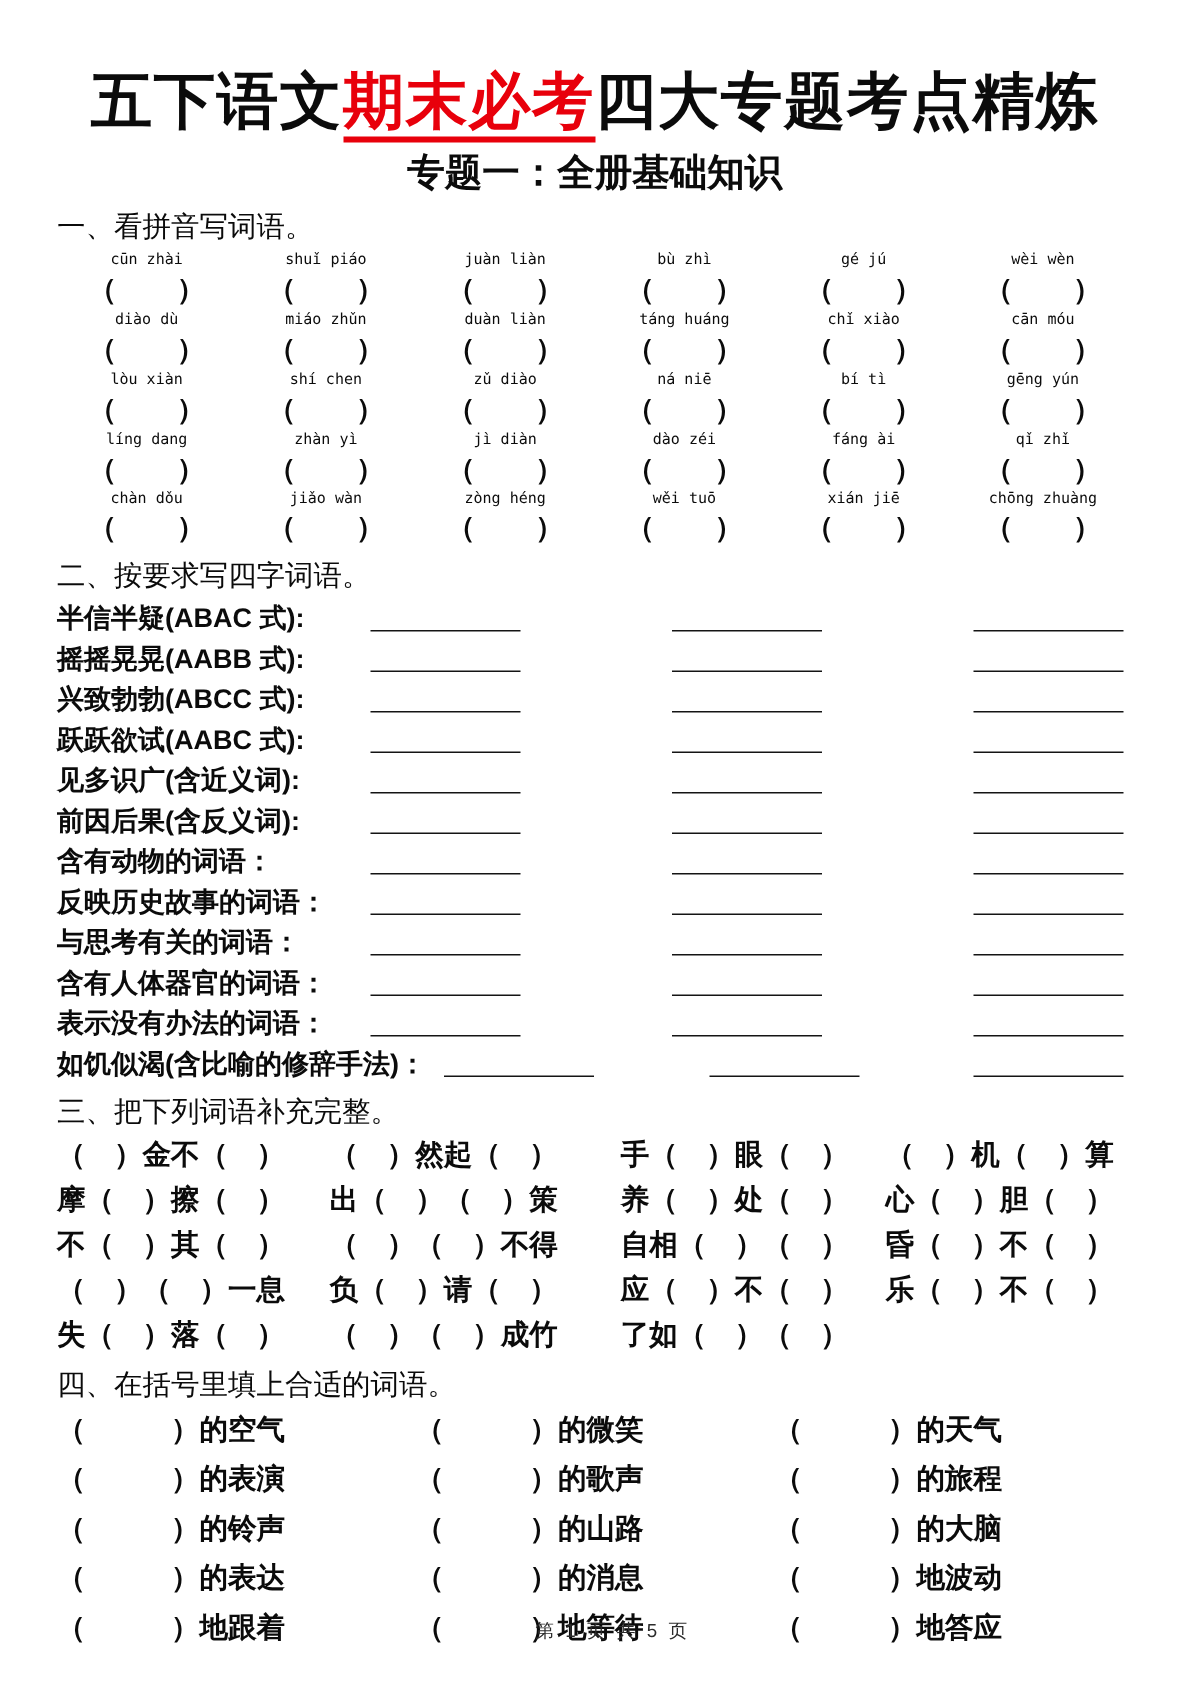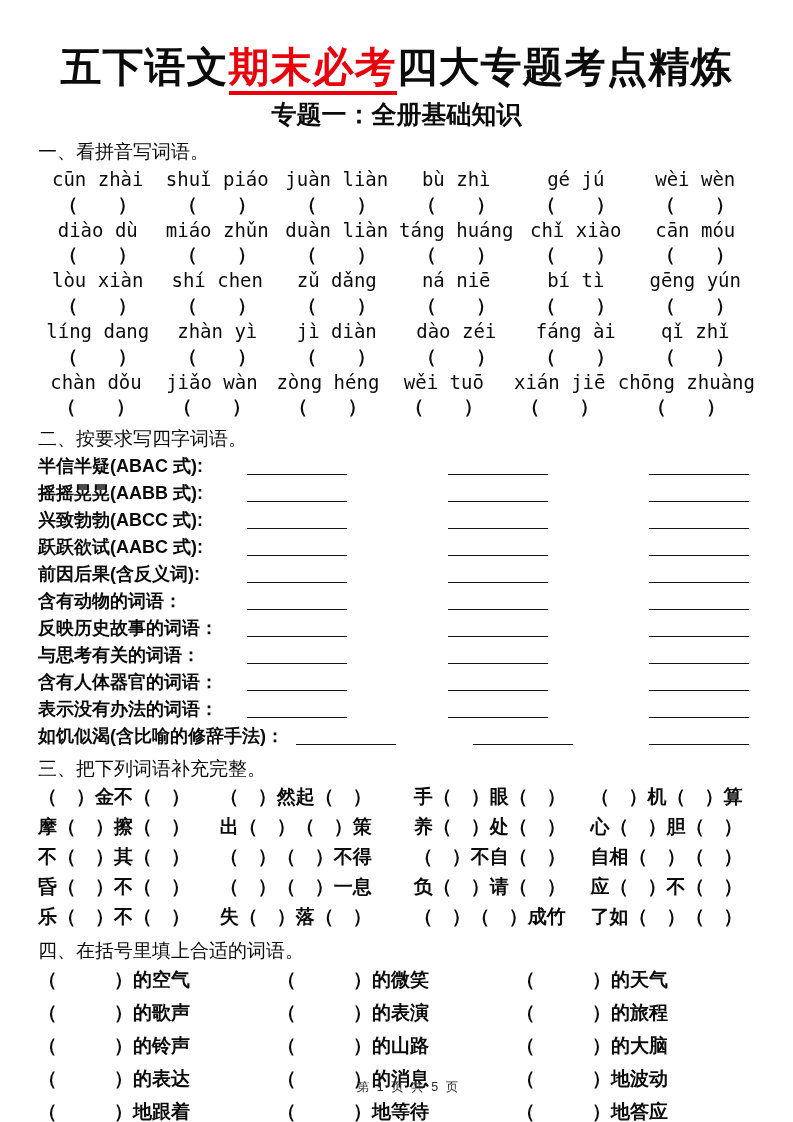--- a/index.html
+++ b/index.html
@@ -44,21 +44,21 @@
   
   .pin-grid{margin-top:4px;}
   .prow{
     display:grid;
     grid-template-columns:repeat(6,1fr);
     margin-bottom:3px;
   }
   .pcell{text-align:center;}
   .py{
     font-family:"DejaVu Sans Mono",monospace;
-    font-size:19px;
+    font-size:10px;
     line-height:1.2;
     white-space:pre;
   }
   .pp{
     width:78px;
     margin:4px auto 0 auto;
     display:flex;
     justify-content:space-between;
     font-size:19px;
     line-height:1.1;
@@ -230,21 +230,21 @@
           </div>
         </div>
       <div class="pcell">
           <div class="py">shí chen</div>
           <div class="pp">
             <span>（</span>
             <span>）</span>
           </div>
         </div>
       <div class="pcell">
-          <div class="py">zǔ dǎng</div>
+          <div class="py">zǔ diào</div>
           <div class="pp">
             <span>（</span>
             <span>）</span>
           </div>
         </div>
       <div class="pcell">
           <div class="py">ná niē</div>
           <div class="pp">
             <span>（</span>
             <span>）</span>
@@ -379,20 +379,28 @@
     <div class="s2-row">
         <span class="s2-label">兴致勃勃(ABCC 式):</span>
         <span class="s2-blanks">
           <span class="blank"></span>
           <span class="blank"></span>
           <span class="blank"></span>
         </span>
       </div>
     <div class="s2-row">
         <span class="s2-label">跃跃欲试(AABC 式):</span>
+        <span class="s2-blanks">
+          <span class="blank"></span>
+          <span class="blank"></span>
+          <span class="blank"></span>
+        </span>
+      </div>
+    <div class="s2-row">
+        <span class="s2-label">见多识广(含近义词):</span>
         <span class="s2-blanks">
           <span class="blank"></span>
           <span class="blank"></span>
           <span class="blank"></span>
         </span>
       </div>
     <div class="s2-row">
         <span class="s2-label">前因后果(含反义词):</span>
         <span class="s2-blanks">
           <span class="blank"></span>
@@ -455,39 +463,38 @@
     <span class="s3-item">（　）金不（　）</span>
     <span class="s3-item">（　）然起（　）</span>
     <span class="s3-item">手（　）眼（　）</span>
     <span class="s3-item">（　）机（　）算</span>
     <span class="s3-item">摩（　）擦（　）</span>
     <span class="s3-item">出（　）（　）策</span>
     <span class="s3-item">养（　）处（　）</span>
     <span class="s3-item">心（　）胆（　）</span>
     <span class="s3-item">不（　）其（　）</span>
     <span class="s3-item">（　）（　）不得</span>
-    <span class="s3-item">（　）不自（　）</span>
     <span class="s3-item">自相（　）（　）</span>
     <span class="s3-item">昏（　）不（　）</span>
     <span class="s3-item">（　）（　）一息</span>
     <span class="s3-item">负（　）请（　）</span>
     <span class="s3-item">应（　）不（　）</span>
     <span class="s3-item">乐（　）不（　）</span>
     <span class="s3-item">失（　）落（　）</span>
     <span class="s3-item">（　）（　）成竹</span>
     <span class="s3-item">了如（　）（　）</span>
   </div>
 
   <div class="sec-head">四、在括号里填上合适的词语。</div>
   <div class="s4-grid">
     <span class="s4-item">（　　　）的空气</span>
     <span class="s4-item">（　　　）的微笑</span>
     <span class="s4-item">（　　　）的天气</span>
+    <span class="s4-item">（　　　）的表演</span>
     <span class="s4-item">（　　　）的歌声</span>
-    <span class="s4-item">（　　　）的表演</span>
     <span class="s4-item">（　　　）的旅程</span>
     <span class="s4-item">（　　　）的铃声</span>
     <span class="s4-item">（　　　）的山路</span>
     <span class="s4-item">（　　　）的大脑</span>
     <span class="s4-item">（　　　）的表达</span>
     <span class="s4-item">（　　　）的消息</span>
     <span class="s4-item">（　　　）地波动</span>
     <span class="s4-item">（　　　）地跟着</span>
     <span class="s4-item">（　　　）地等待</span>
     <span class="s4-item">（　　　）地答应</span>

